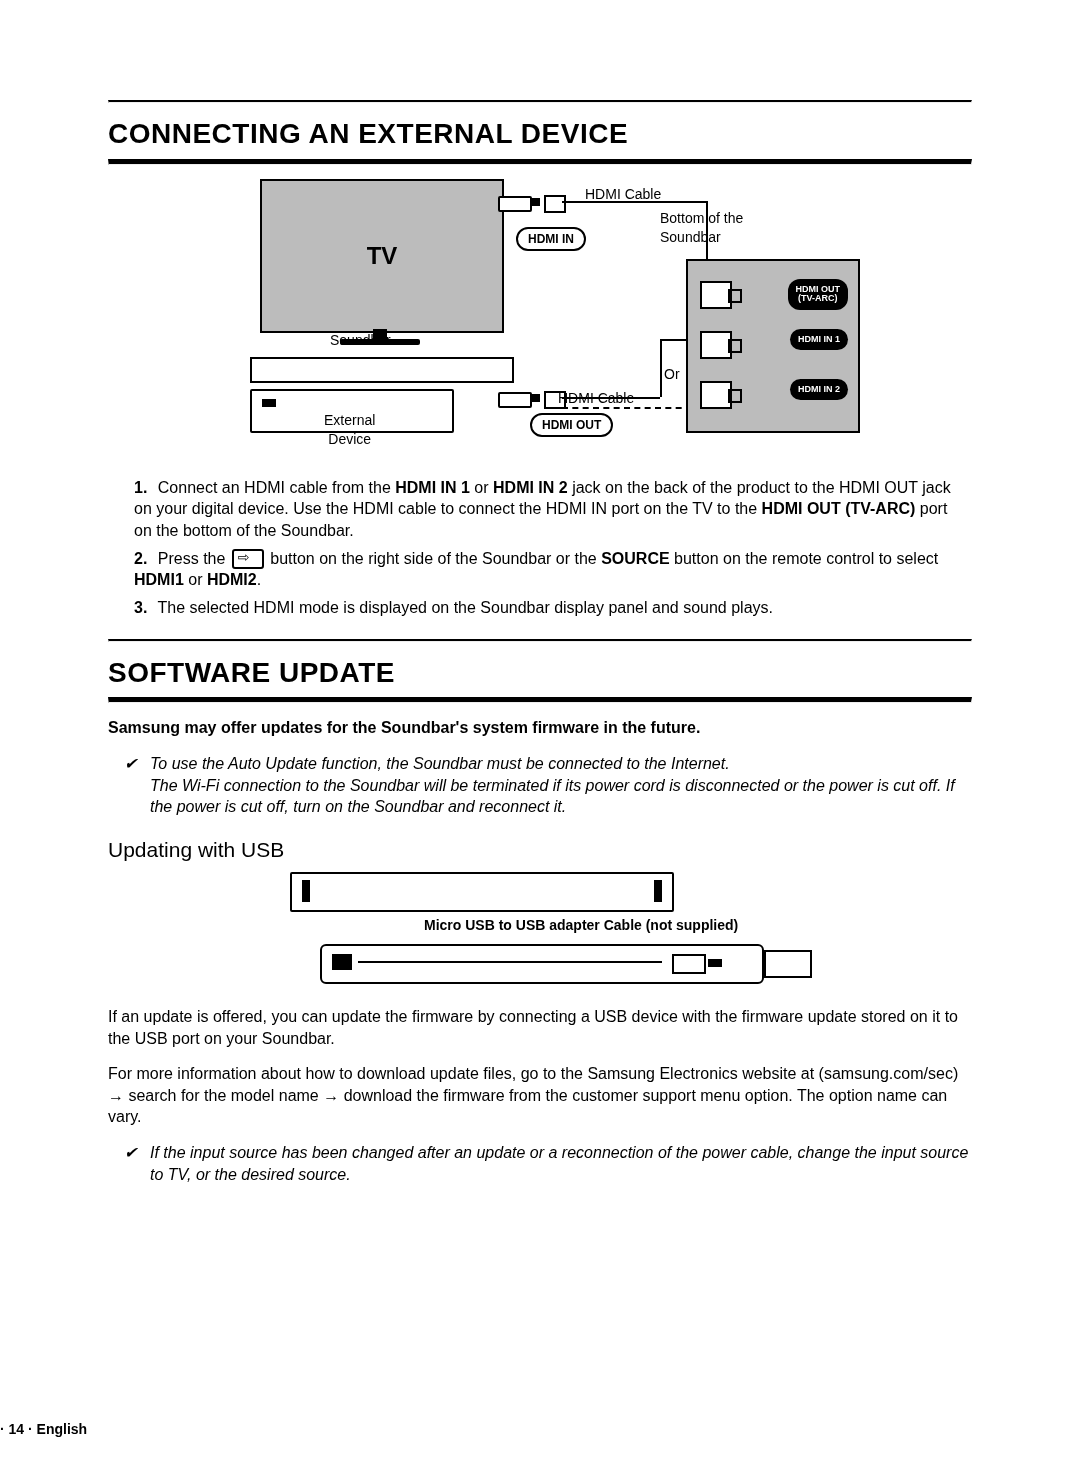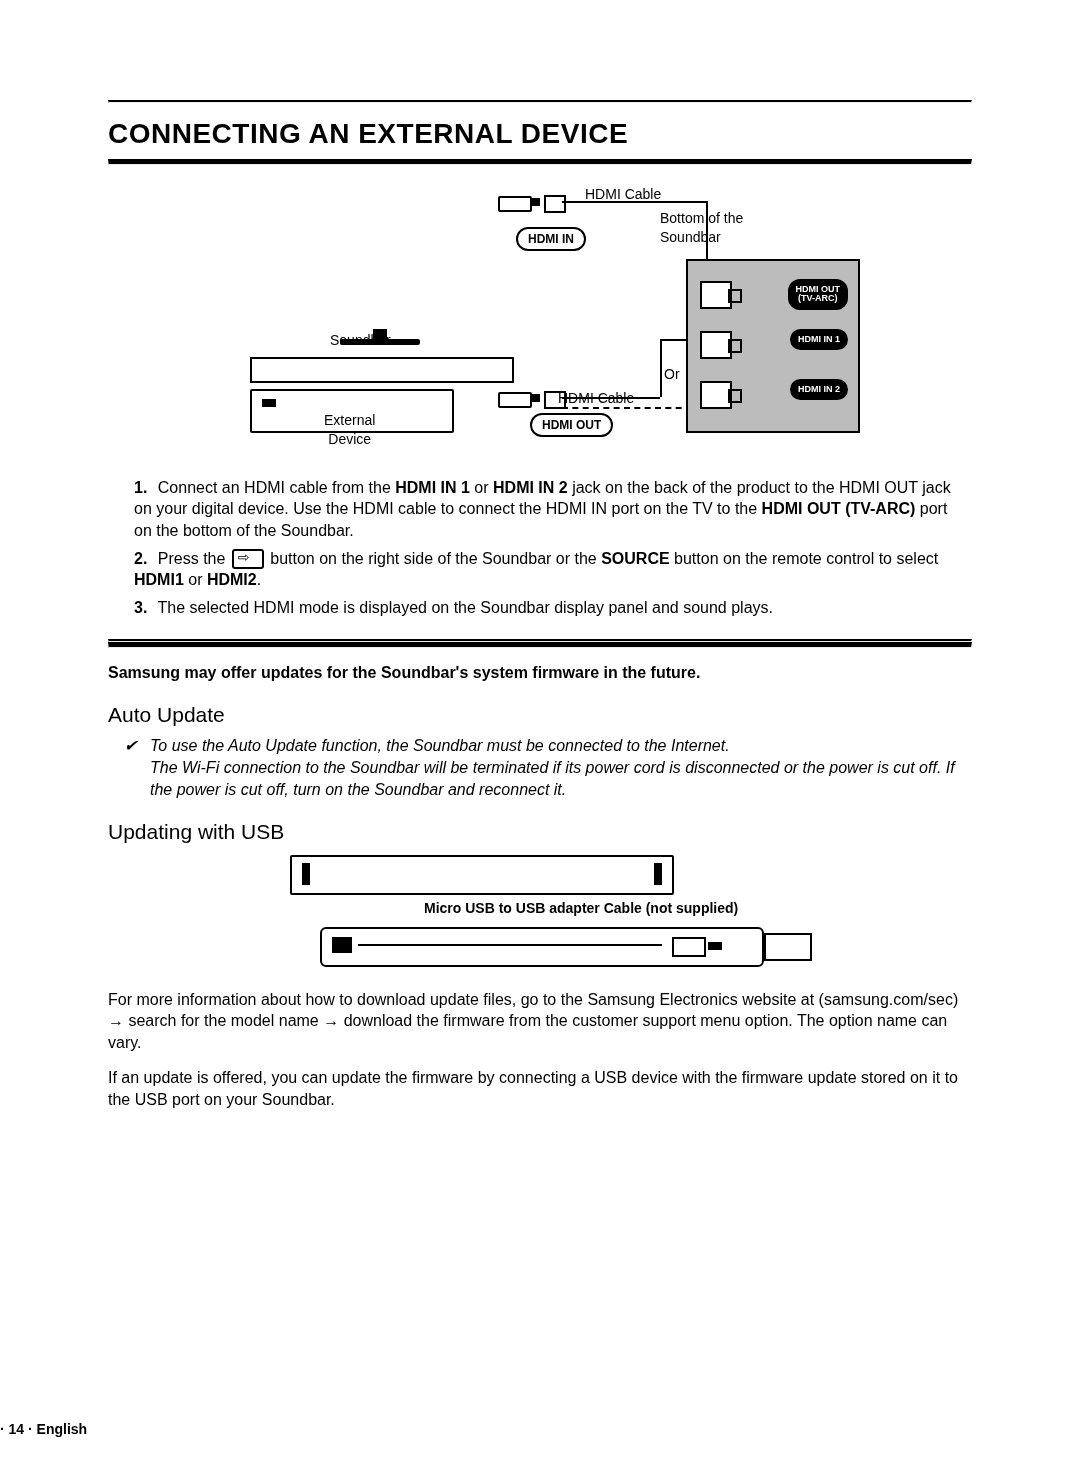--- a/index.html
+++ b/index.html
@@ -219,20 +219,23 @@
 </head>
 <body>
 
 <div class="page">
 
   <hr class="rule-thin">
   <h1>CONNECTING AN EXTERNAL DEVICE</h1>
   <hr class="rule-heavy">
 
   <div class="diagram1">
+    <div class="d1-tv">
+      <span>TV</span>
+    </div>
     <div class="d1-stand">
         <div class="neck"></div>
         <div class="foot"></div>
       </div>
     <div class="d1-soundbar"></div>
     <div class="d1-extdev"></div>
 
     <div class="d1-conn" style="left:278px; top:14px;">
       <div class="cable"></div>
         <div class="plug"></div>
@@ -293,44 +296,47 @@
         <span>Press the </span><span class="source-btn"></span><span> button on the right side of the Soundbar or the </span><span class="bold">SOURCE</span><span> button on the remote control to select </span><span class="bold">HDMI1</span><span> or </span><span class="bold">HDMI2</span><span>.</span>
       </span>
     </li>
     <li>
       <span class="num">3.</span>
       <span>The selected HDMI mode is displayed on the Soundbar display panel and sound plays.</span>
     </li>
   </ol>
 
   <hr class="rule-thin">
+  <h1>SOFTWARE UPDATE</h1>
   <hr class="rule-heavy">
 
   <p class="bold">Samsung may offer updates for the Soundbar's system firmware in the future.</p>
 
-  <h2>Auto Update</h2>
   <ul class="check-list">
     <li style="white-space:pre-line;">To use the Auto Update function, the Soundbar must be connected to the Internet.
 The Wi-Fi connection to the Soundbar will be terminated if its power cord is disconnected or the power is cut off. If the power is cut off, turn on the Soundbar and reconnect it.</li>
   </ul>
 
   <h2>Updating with USB</h2>
 
   <div class="diagram2">
     <div class="d2-bar"></div>
     <div class="d2-caption">
       <span class="bold">Micro USB to USB adapter Cable (not supplied)</span>
     </div>
     <div class="d2-cable">
       <div class="micro"></div>
       <div class="line"></div>
       <div class="usba"></div>
     </div>
     <div class="d2-stick"></div>
   </div>
 
+  <p>If an update is offered, you can update the firmware by connecting a USB device with the firmware update stored on it to the USB port on your Soundbar.</p>
   <p>
     <span>For more information about how to download update files, go to the Samsung Electronics website at (samsung.com/sec) </span><span>→</span><span> search for the model name </span><span>→</span><span> download the firmware from the customer support menu option. The option name can vary.</span>
   </p>
-  <p>If an update is offered, you can update the firmware by connecting a USB device with the firmware update stored on it to the USB port on your Soundbar.</p>
+  <ul class="check-list">
+    <li>If the input source has been changed after an update or a reconnection of the power cable, change the input source to TV, or the desired source.</li>
+  </ul>
 
   <div class="footer">· 14 · English</div>
 </div>
 
 </body></html>

